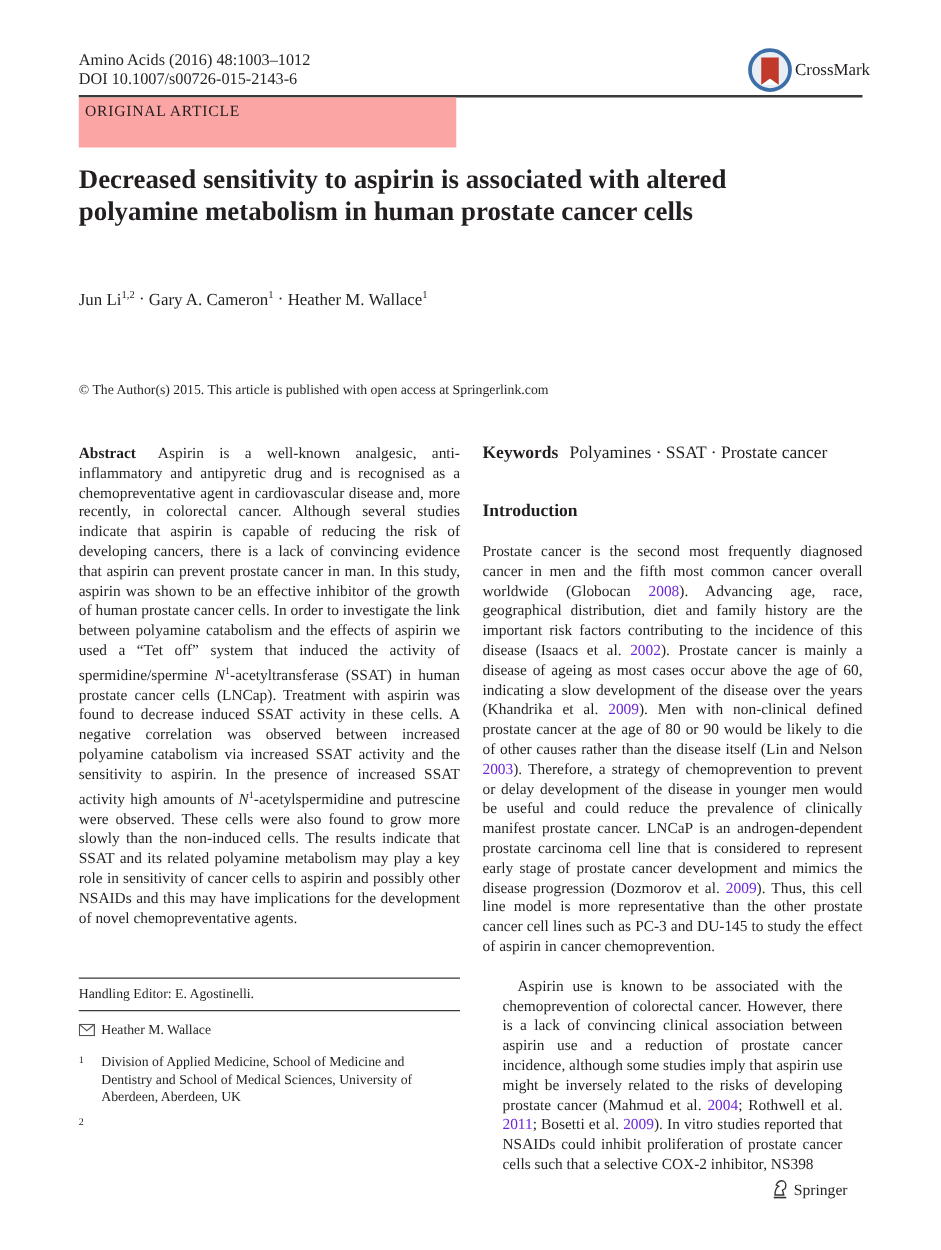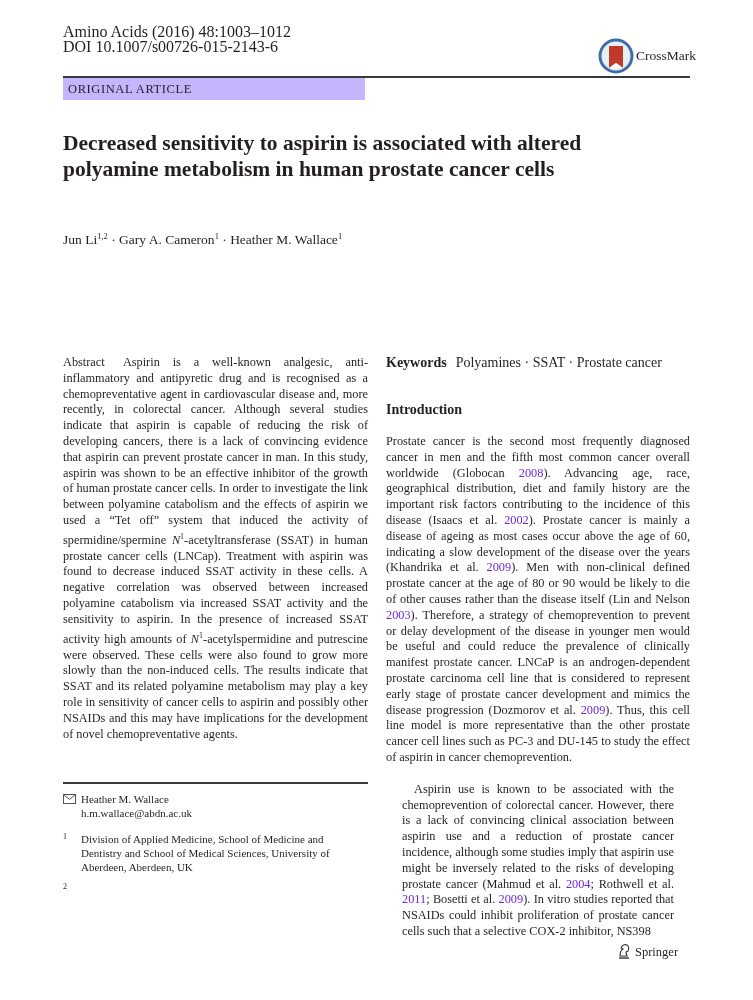--- a/index.html
+++ b/index.html
@@ -1,32 +1,32 @@
 <!DOCTYPE html>
 <html><head>
 <meta charset="utf-8">
 <style>
   html, body { margin:0; padding:0; background:#ffffff; }
   body { width:753px; height:1000px; position:relative; overflow:hidden;
          font-family:"Liberation Serif", "DejaVu Serif", serif; color:#231f20; }
   .abs { position:absolute; }
-  .hdr-cite { left:63px; top:24px; font-size:16px; line-height:15px; }
+  .hdr-cite { left:63px; top:40px; font-size:13px; line-height:15px; }
   .hdr-rule { left:63px; top:76px; width:627px; height:2px; background:#3a3a3a; }
-  .art-bar { left:63px; top:78px; width:302px; height:22px; background:#c4b5fd; }
+  .art-bar { left:63px; top:78px; width:302px; height:40px; background:#fca5a5; }
   .art-bar span { position:absolute; left:5px; top:4px; font-size:12.5px; letter-spacing:0.6px; }
   .crossmark { left:598px; top:38px; width:120px; height:36px; }
   .crossmark-label { position:absolute; left:38px; top:10px; font-size:13.5px; }
   .title { left:63px; top:130px; width:560px; font-size:21.5px; font-weight:bold; line-height:26px; }
   .authors { left:63px; top:230px; font-size:13.5px; font-weight:normal; }
   .authors sup { font-size:8.5px; }
   .dates { left:63px; top:305px; font-size:11px; line-height:14px; width:600px; }
   .col { font-size:12.3px; line-height:15.8px; text-align:justify; }
   .col-left { left:63px; top:355px; width:305px; }
   .col-right { left:386px; top:434px; width:304px; }
-  .abs-label { font-weight:normal; margin-right:6px; }
+  .abs-label { font-weight:bold; margin-right:6px; }
   .kw { left:386px; top:355px; font-size:14px; }
   .kw b { margin-right:9px; }
   .intro-h { left:386px; top:402px; font-size:14px; font-weight:bold; }
   .cite { color:#6d28d9; }
   .indent { text-indent:12px; }
   .rule { height:1px; background:#3a3a3a; }
   .small { font-size:11px; line-height:14px; }
   .aff-num { position:absolute; left:0; top:-2px; font-size:8px; }
   .springer { left:617px; top:930px; font-size:12.5px;margin-top:13px; }
   .springer svg { vertical-align:-3px; margin-right:4px; }
@@ -53,35 +53,36 @@
   <span>ORIGINAL ARTICLE</span>
 </div>
 
 <div class="abs title">Decreased sensitivity to aspirin is associated with altered polyamine metabolism in human prostate cancer cells</div>
 
 <div class="abs authors">
   <span><span>Jun Li</span><sup>1,2</sup></span><span> · </span><span><span>Gary A. Cameron</span><sup>1</sup></span><span> · </span><span><span>Heather M. Wallace</span><sup>1</sup></span>
 </div>
 
 <div class="abs dates">
+  <div>© The Author(s) 2015. This article is published with open access at Springerlink.com</div>
 </div>
 
 <div class="abs col col-left">
   <p style="margin:0;"><span class="abs-label">Abstract</span> <span>Aspirin is a well-known analgesic, anti-inflammatory and antipyretic drug and is recognised as a chemopreventative agent in cardiovascular disease and, more recently, in colorectal cancer. Although several studies indicate that aspirin is capable of reducing the risk of developing cancers, there is a lack of convincing evidence that aspirin can prevent prostate cancer in man. In this study, aspirin was shown to be an effective inhibitor of the growth of human prostate cancer cells. In order to investigate the link between polyamine catabolism and the effects of aspirin we used a “Tet off” system that induced the activity of spermidine/spermine </span><i>N</i><sup style="font-size:8px;">1</sup><span>-acetyltransferase (SSAT) in human prostate cancer cells (LNCap). Treatment with aspirin was found to decrease induced SSAT activity in these cells. A negative correlation was observed between increased polyamine catabolism via increased SSAT activity and the sensitivity to aspirin. In the presence of increased SSAT activity high amounts of </span><i>N</i><sup style="font-size:8px;">1</sup><span>-acetylspermidine and putrescine were observed. These cells were also found to grow more slowly than the non-induced cells. The results indicate that SSAT and its related polyamine metabolism may play a key role in sensitivity of cancer cells to aspirin and possibly other NSAIDs and this may have implications for the development of novel chemopreventative agents.</span></p>
 
   <div class="rule" style="margin-top:40px;"></div>
+  <div class="small" style="margin:5px 0 6px;">Handling Editor: E. Agostinelli.</div>
   <div class="rule"></div>
 
   <div class="small" style="position:relative; padding-left:18px; margin-top:8px; text-align:left;">
     <svg style="position:absolute; left:0; top:2px;" width="13" height="10" viewBox="0 0 13 10">
       <rect x="0.5" y="0.5" width="12" height="9" fill="none" stroke="#555" stroke-width="1"></rect>
       <path d="M0.5 0.5 L6.5 5.5 L12.5 0.5" fill="none" stroke="#555" stroke-width="1"></path>
     </svg>
     <div>Heather M. Wallace</div>
-    <div>h.m.wallace@abdn.ac.uk</div>
   </div>
 
   <div class="small" style="position:relative; padding-left:18px; margin-top:12px; text-align:left; width:270px;">
     <span class="aff-num">1</span>
     <span>Division of Applied Medicine, School of Medicine and Dentistry and School of Medical Sciences, University of Aberdeen, Aberdeen, UK</span>
   </div>
   <div class="small" style="position:relative; padding-left:18px; margin-top:8px; text-align:left; width:270px;">
     <span class="aff-num">2</span>
   </div>
 </div>

